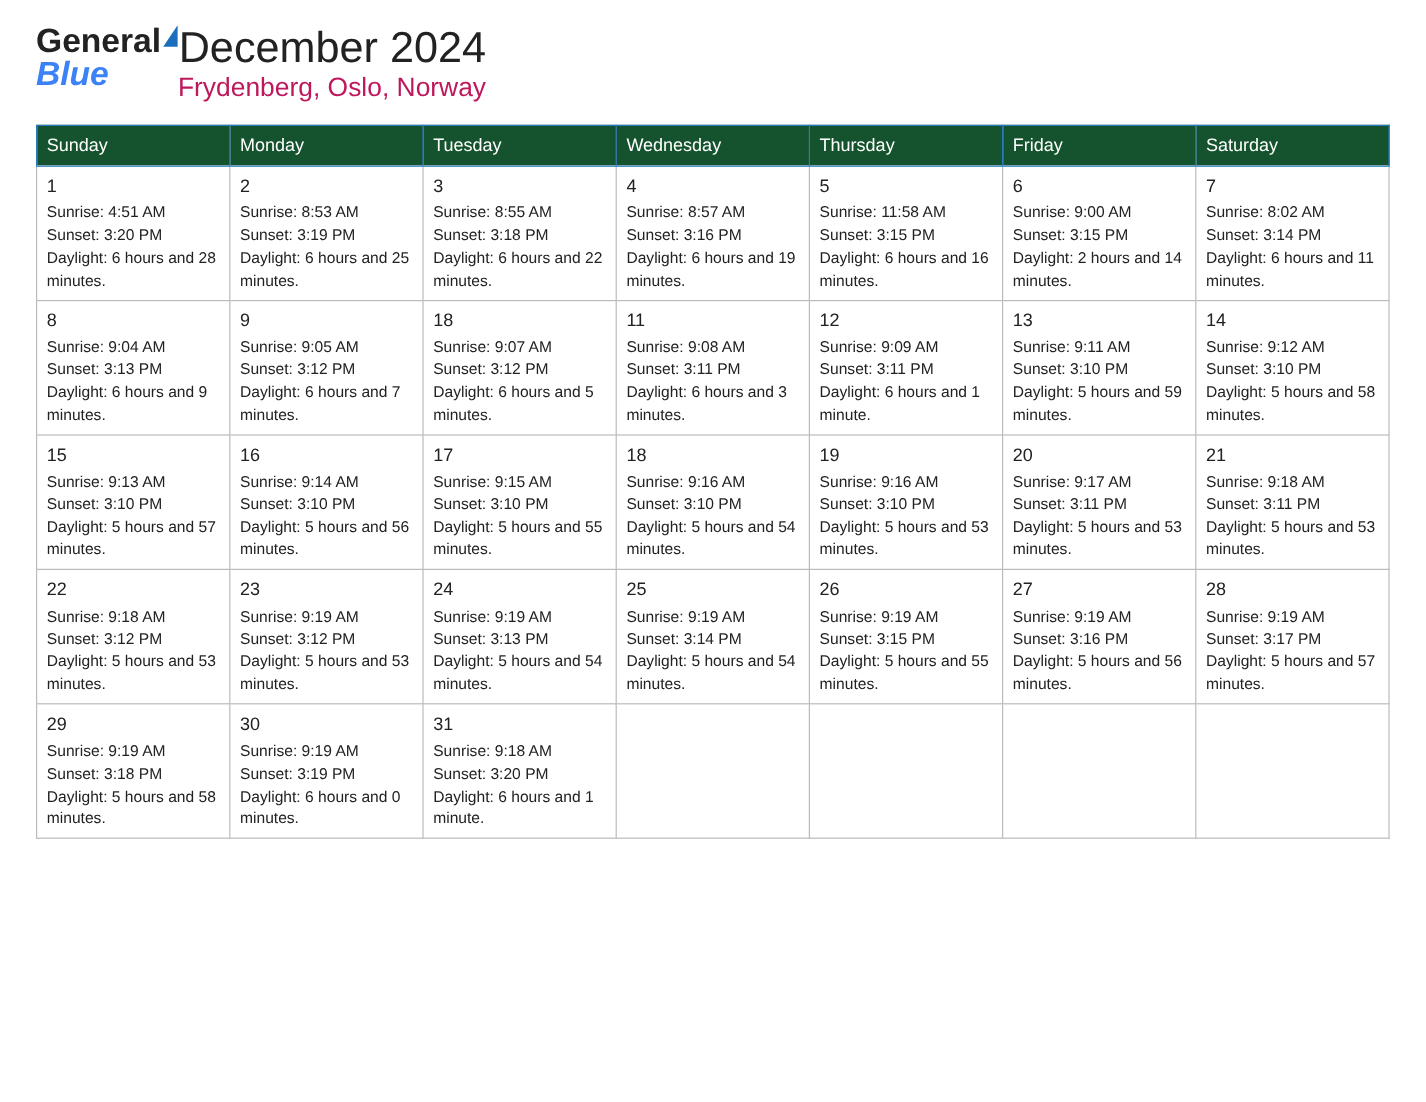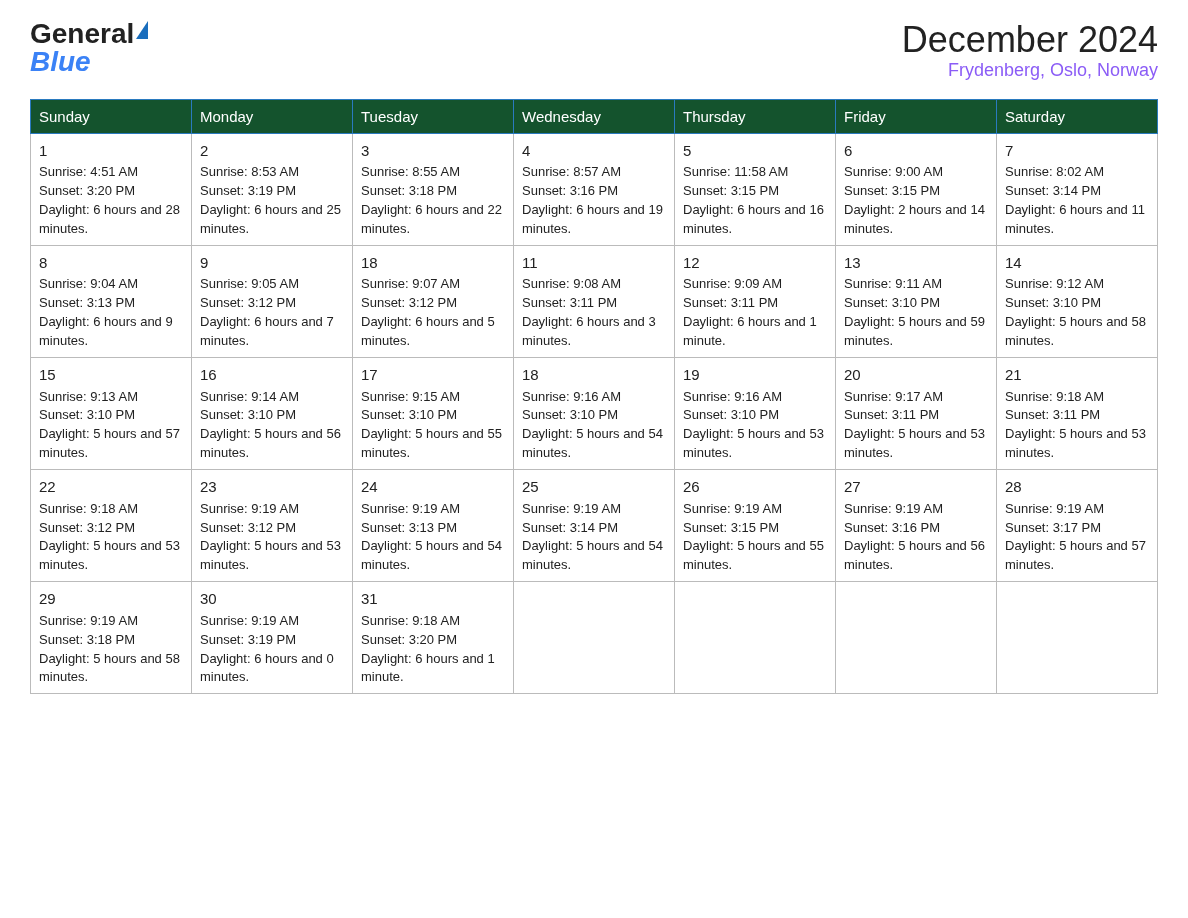--- a/index.html
+++ b/index.html
@@ -6,21 +6,20 @@
     body {
       font-family: Arial, sans-serif;
       background: #fff;
       color: #222;
       width: 1188px;
       min-height: 918px;
       padding: 20px 30px;
     }
     .header {
       display: flex;
-      justify-content: space-between;
       align-items: flex-start;
       margin-bottom: 18px;
     }
     .logo {
       display: flex;
       flex-direction: column;
       align-items: flex-start;
     }
     .logo-general {
       font-size: 28px;
@@ -50,23 +49,23 @@
     .title-block {
       text-align: right;
     }
     .title-block h1 {
       font-size: 36px;
       font-weight: normal;
       color: #222;
       line-height: 1.1;
     }
     .title-block h2 {
-      font-size: 18px;
+      font-size: 22px;
       font-weight: normal;
-      color: #8b5cf6;
+      color: #be185d;
     }
     table {
       width: 100%;
       border-collapse: collapse;
       table-layout: fixed;
     }
     thead th {
       background-color: #14532d;
       color: #fff;
       padding: 8px 8px;

